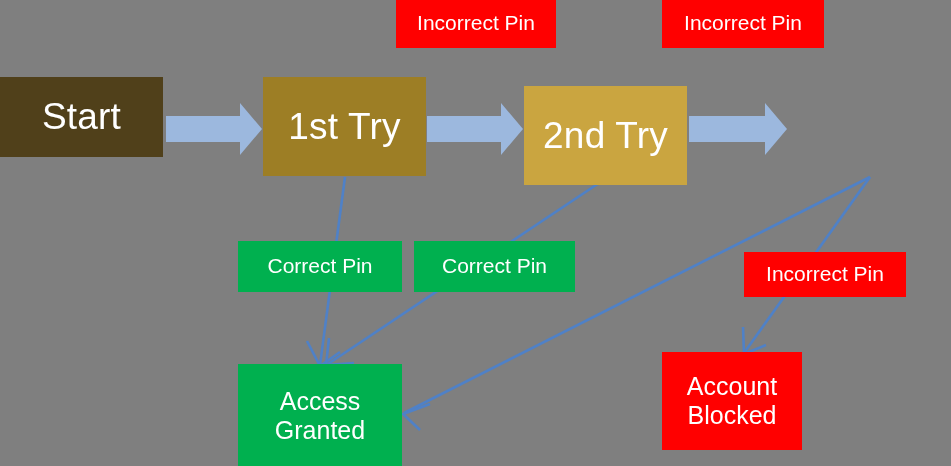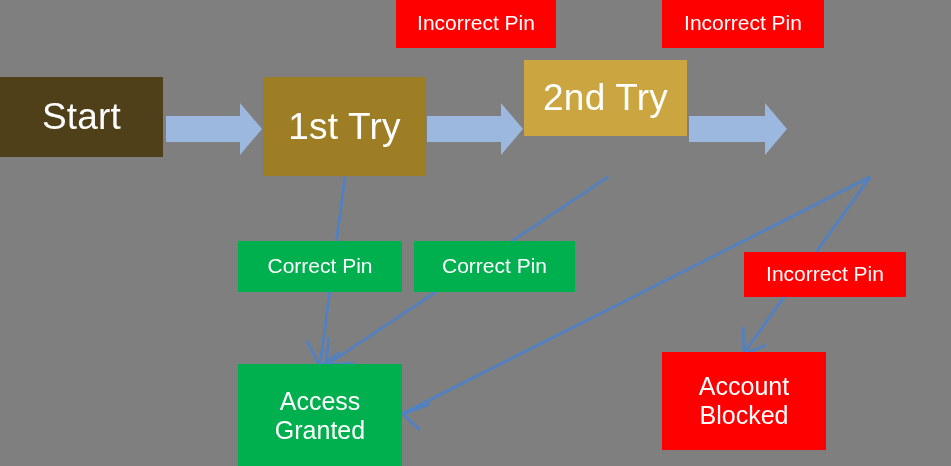--- a/index.html
+++ b/index.html
@@ -37,29 +37,29 @@
     letter-spacing: 0.2px;
   }
   .label {
     font-size: 21px;
   }
   .terminal {
     font-size: 25px;
   }
   #start      { left:0px;   top:77px;  width:163px; height:80px;  background:#50401a; }
   #try1       { left:263px; top:77px;  width:163px; height:99px;  background:#9d7e25;text-align:right; }
-  #try2       { left:524px; top:60px;  width:163px; height:76px;  background:#caa540; }
+  #try2       { left:524px; top:86px;  width:163px; height:99px;  background:#caa540; }
   #try3       { left:788px; top:77px;  width:163px; height:99px;  background:#dac895; }
   #inc-pin-1  { left:396px; top:-2px;  width:160px; height:50px;  background:#ff0000; }
   #inc-pin-2  { left:662px; top:-2px;  width:162px; height:50px;  background:#ff0000; }
   #cor-pin-1  { left:238px; top:241px; width:164px; height:51px;  background:#00b04f; }
   #cor-pin-2  { left:414px; top:241px; width:161px; height:51px;  background:#00b04f; }
   #inc-pin-3  { left:744px; top:252px; width:162px; height:45px;  background:#ff0000; }
   #granted    { left:238px; top:364px; width:164px; height:104px; background:#00b04f; }
-  #blocked    { left:662px; top:352px; width:164px; height:98px;  background:#ff0000; }
+  #blocked    { left:662px; top:352px; width:140px; height:98px;  background:#ff0000; }
 
   #connectors {
     position: absolute;
     left: 0;
     top: 0;
     width: 951px;
     height: 466px;
     pointer-events: none;
   }
   .block-arrow { fill: #9cb8de; }

